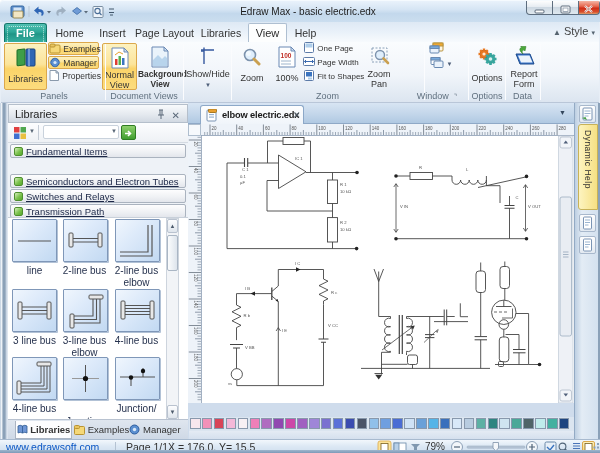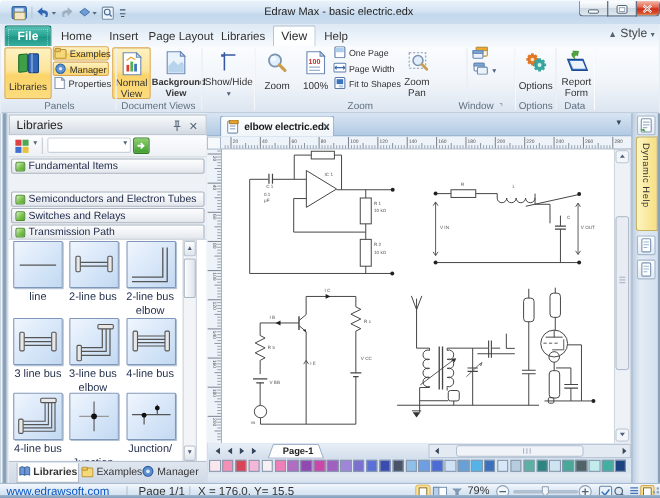--- a/index.html
+++ b/index.html
@@ -48,21 +48,21 @@
 
 #lborder{position:absolute;left:0;top:103px;width:8px;height:350px;
  background:linear-gradient(90deg,#b7c8da 0%,#f2f6fa 18%,#8ba1b8 40%,#8ba1b8 62%,#c8d4e2 80%,#e7edf5 100%);}
 #panel{position:absolute;left:8px;top:103px;width:180px;height:336px;background:#eef2f7;}
 #phead{position:absolute;left:0;top:1px;width:180px;height:19px;
  background:linear-gradient(#f8fafc 0%,#e3e8ee 60%,#d2d9e2 100%);border:1px solid #b5bfcb;
  font-size:11px;color:#222;line-height:18px;padding-left:6px;}
 #ptool{position:absolute;left:0;top:20px;width:180px;height:20px;background:linear-gradient(#fcfdfe,#eef1f5);border-bottom:1px solid #d4dae2;}
 .librow{position:absolute;left:2px;width:176px;height:14px;
  background:linear-gradient(#fdfdfe 0%,#f0f2f5 55%,#e3e6ec 100%);
- border:1px solid #aab3bf;border-radius:2px;font-size:9.5px;color:#1c2747;line-height:13px;padding-left:15px;white-space:nowrap;}
+ border:1px solid #aab3bf;border-radius:2px;font-size:9.5px;color:#1c2747;line-height:13px;padding-left:15px;white-space:nowrap;text-decoration:underline;}
 .libico{position:absolute;left:3px;top:2px;width:9px;height:9px;border-radius:2px;
  background:linear-gradient(135deg,#d8f0c0,#7cc24e 55%,#55a82a);border:1px solid #4e8f2f;}
 #shapes{position:absolute;left:0;top:114px;width:180px;height:202px;background:#ffffff;border-top:1px solid #c8d0da;}
 .sbox{position:absolute;width:45px;height:43px;border:1px solid #7f97b8;border-radius:1px;
  background:linear-gradient(135deg,#f0f6fd 0%,#ddeafa 40%,#c2d9f2 100%);box-shadow:1px 1px 0 #b2c2d6;}
 .slabel{position:absolute;font-size:10px;color:#26324e;text-align:center;line-height:12px;}
 
 #pscroll{position:absolute;left:158px;top:0px;width:13px;height:202px;background:#f2f4f7;border:1px solid #cdd4dd;}
 .scrbtn{position:absolute;left:0px;width:11px;height:14px;background:linear-gradient(#fdfdfe,#dfe5ec);border:1px solid #b9c2cf;border-radius:2px;
  font-size:6px;color:#4c5a6b;text-align:center;line-height:13px;}
@@ -827,37 +827,20 @@
         <text x="245" y="290">I B</text>
         <text x="282" y="332">I E</text>
   <text x="243.5" y="317">R b</text>
         <text x="245" y="349">V BB</text>
         <text x="228" y="385">vs</text>
   <text x="331" y="294">R c</text>
         <text x="328" y="327">V CC</text>
  </g>
 </svg>
 
-<div id="navrow">
- <svg class="abs" style="left:0px;top:0px;" width="385" height="14" viewBox="0 0 385 14">
-  <g fill="#33465c">
-   <path d="M6.5 4 v6 M11 4 l-4 3 4 3z"></path>
-   <path d="M22 4 l-4 3 4 3z"></path>
-   <path d="M29 4 l4 3 -4 3z"></path>
-   <path d="M40 4 l4 3 -4 3z M44.5 4 v6"></path>
-  </g>
-  <path d="M55 13.5 l4.5 -12.5 h41 l4.5 12.5z" fill="#fdfdfe" stroke="#8ca4c0" stroke-width="0.8"></path>
-  <text x="68" y="10" font-size="8.5" font-family="Liberation Sans" fill="#222" font-weight="bold">Page-1</text>
-  <rect x="201" y="1" width="183" height="12" fill="#e4eaf2" stroke="#b2c0d2" stroke-width="0.8"></rect>
-  <path d="M210 4 l-3.5 3 3.5 3z" fill="#33465c"></path>
-  <path d="M377 4 l3.5 3 -3.5 3z" fill="#33465c"></path>
-  <rect x="226" y="2.2" width="115" height="9.6" rx="2" fill="#f0f3f8" stroke="#a8b8ca" stroke-width="0.8"></rect>
-  <path d="M287 4.5 v5 M290 4.5 v5 M293 4.5 v5" stroke="#8a9cb2" stroke-width="0.7"></path>
- </svg>
-</div>
 
 <div id="palette">
       <div class="pal" style="left:1.0px;background:#f8e7ee;"></div>
       <div class="pal" style="left:12.9px;background:#f291b8;"></div>
       <div class="pal" style="left:24.8px;background:#d84458;"></div>
       <div class="pal" style="left:36.7px;background:#f3b8d8;"></div>
       <div class="pal" style="left:48.6px;background:#f7f0f4;"></div>
       <div class="pal" style="left:60.5px;background:#ef7fb8;"></div>
       <div class="pal" style="left:72.4px;background:#b06cc0;"></div>
       <div class="pal" style="left:84.3px;background:#9148b0;"></div>
@@ -913,21 +896,21 @@
  </div>
 </div>
 
 <div class="abs" style="left:598px;top:103px;width:2px;height:336px;background:#8ba1b8;"></div>
 
 <div id="statusbar">
  <a class="url" style="position:absolute;left:6px;top:1px;">www.edrawsoft.com</a>
  <div class="sep" style="left:115px;"></div>
  <div class="sep" style="left:172px;"></div>
  <span style="position:absolute;left:126px;top:1px;">Page 1/1</span>
- <span style="position:absolute;left:180px;top:1px;">X = 176.0, Y= 15.5</span>
+ <span style="position:absolute;left:168px;top:1px;">X = 176.0, Y= 15.5</span>
  <span style="position:absolute;left:425px;top:1px;font-size:10px;">79%</span>
  <svg style="position:absolute;left:375px;top:0px;" width="225" height="14" viewBox="0 0 225 14">
   <rect x="3" y="1" width="13" height="12" rx="2" fill="#fce49a" stroke="#dba84c" stroke-width="0.8"></rect>
   <rect x="6" y="3.5" width="7" height="7" fill="#fff" stroke="#7a6020" stroke-width="0.8"></rect>
   <rect x="19" y="3" width="12" height="8" fill="#fff" stroke="#6888a8" stroke-width="0.8"></rect>
   <rect x="19" y="3" width="5" height="8" fill="#b8d0e8" stroke="#6888a8" stroke-width="0.8"></rect>
   <path d="M36 4 h9 l-3 3 v4 h-3 v-4z" fill="#8098b0"></path>
   <circle cx="82" cy="7" r="5.5" fill="#f2f6fa" stroke="#8ca0b6"></circle>
   <path d="M79 7 h6" stroke="#506478" stroke-width="1.2"></path>
   <rect x="92" y="6" width="58" height="2.2" rx="1" fill="#b8c6d6" stroke="#93a6ba" stroke-width="0.5"></rect>

